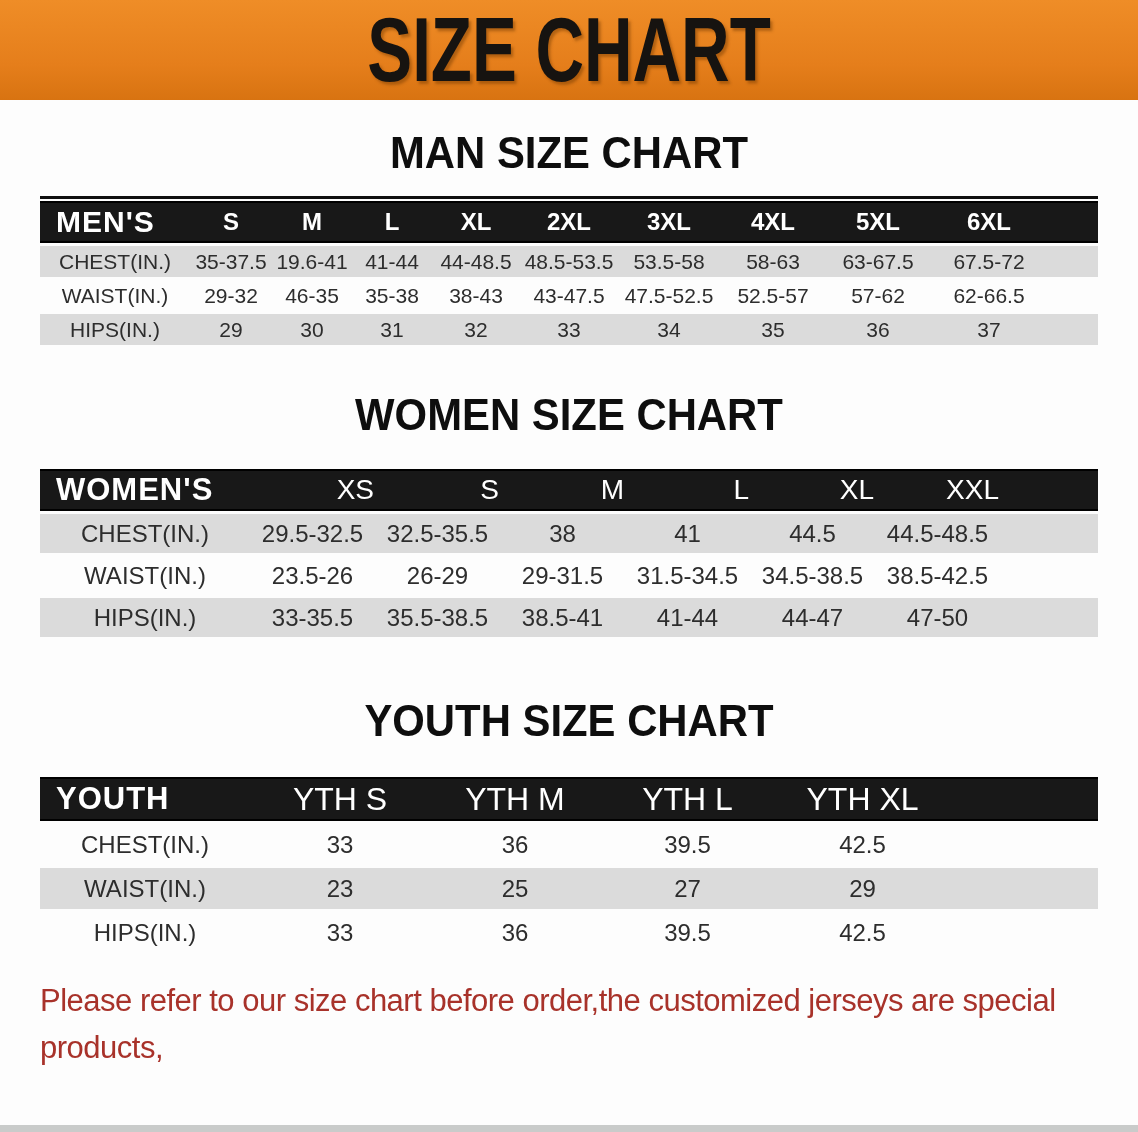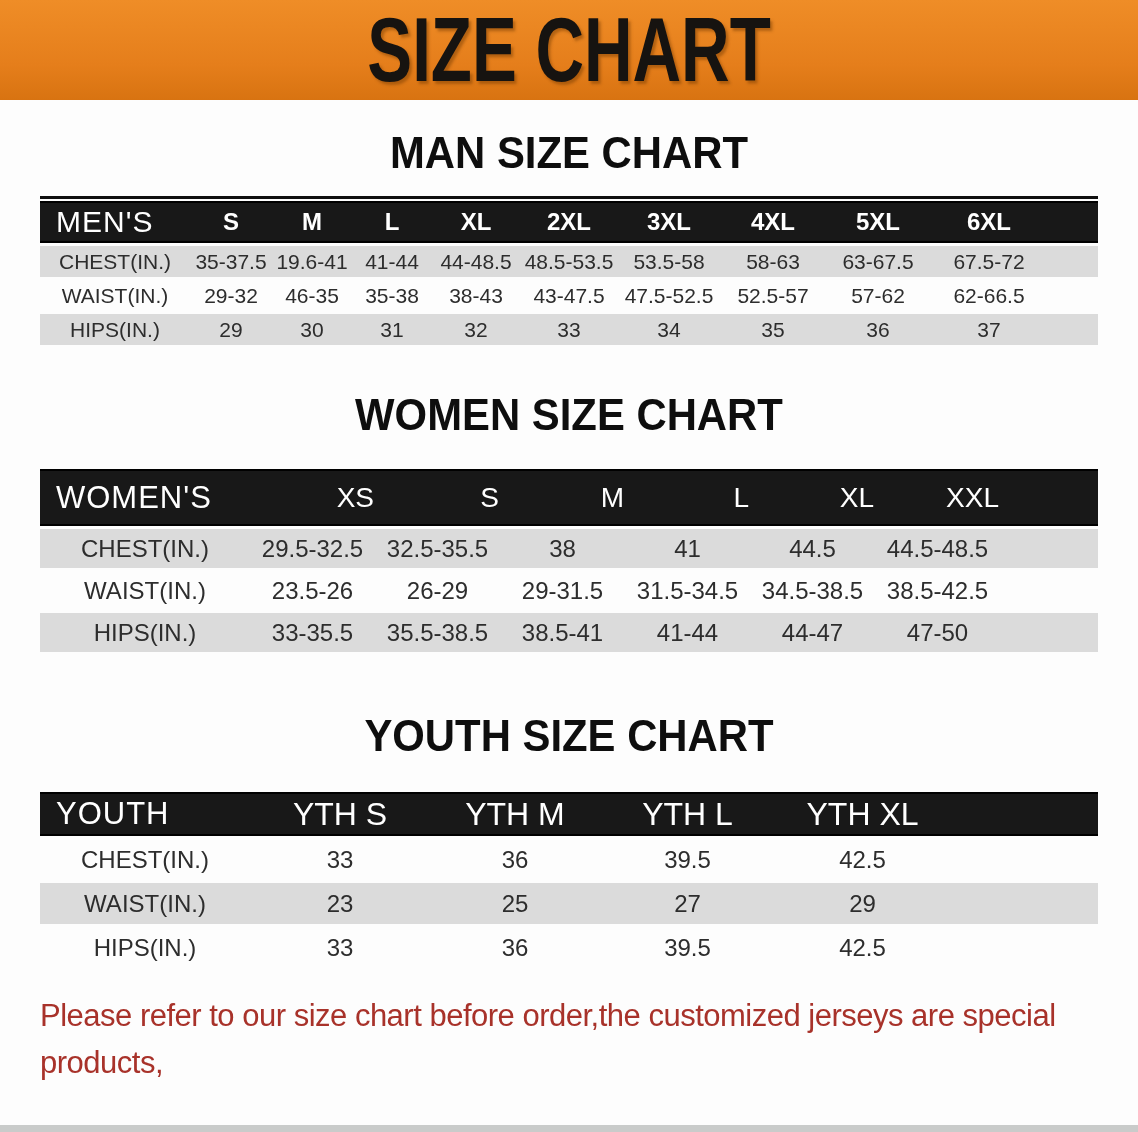--- a/index.html
+++ b/index.html
@@ -52,24 +52,24 @@
   .women-table { margin-top: 25px !important; }
   .youth-table { margin-top: 27px !important; }
 
   thead th {
     background: #181818; color: #ffffff;
     border-top: 2px solid #000; border-bottom: 2px solid #000;
     vertical-align: middle;
   }
   th.corner {
     text-align: left; padding-left: 16px;
-    font-weight: normal; letter-spacing: 1px;
+    font-weight: bold; letter-spacing: 1px;
   }
   .men-table   thead th { height: 42px; }
-  .women-table thead th { height: 57px; }
+  .women-table thead th { height: 42px; }
   .youth-table thead th { height: 44px; }
   .men-table   th.corner { font-size: 30px; }
   .women-table th.corner { font-size: 31px; }
   .youth-table th.corner { font-size: 31px; }
   .men-table   th.size { font-size: 24px; font-weight: bold; text-align: center; }
   .women-table th.size { font-size: 28px; font-weight: normal; text-align: right; }
   .youth-table th.size { font-size: 32px; font-weight: normal; text-align: center; }
 
   tbody td {
     text-align: center; color: #2d2d2d; vertical-align: middle;

